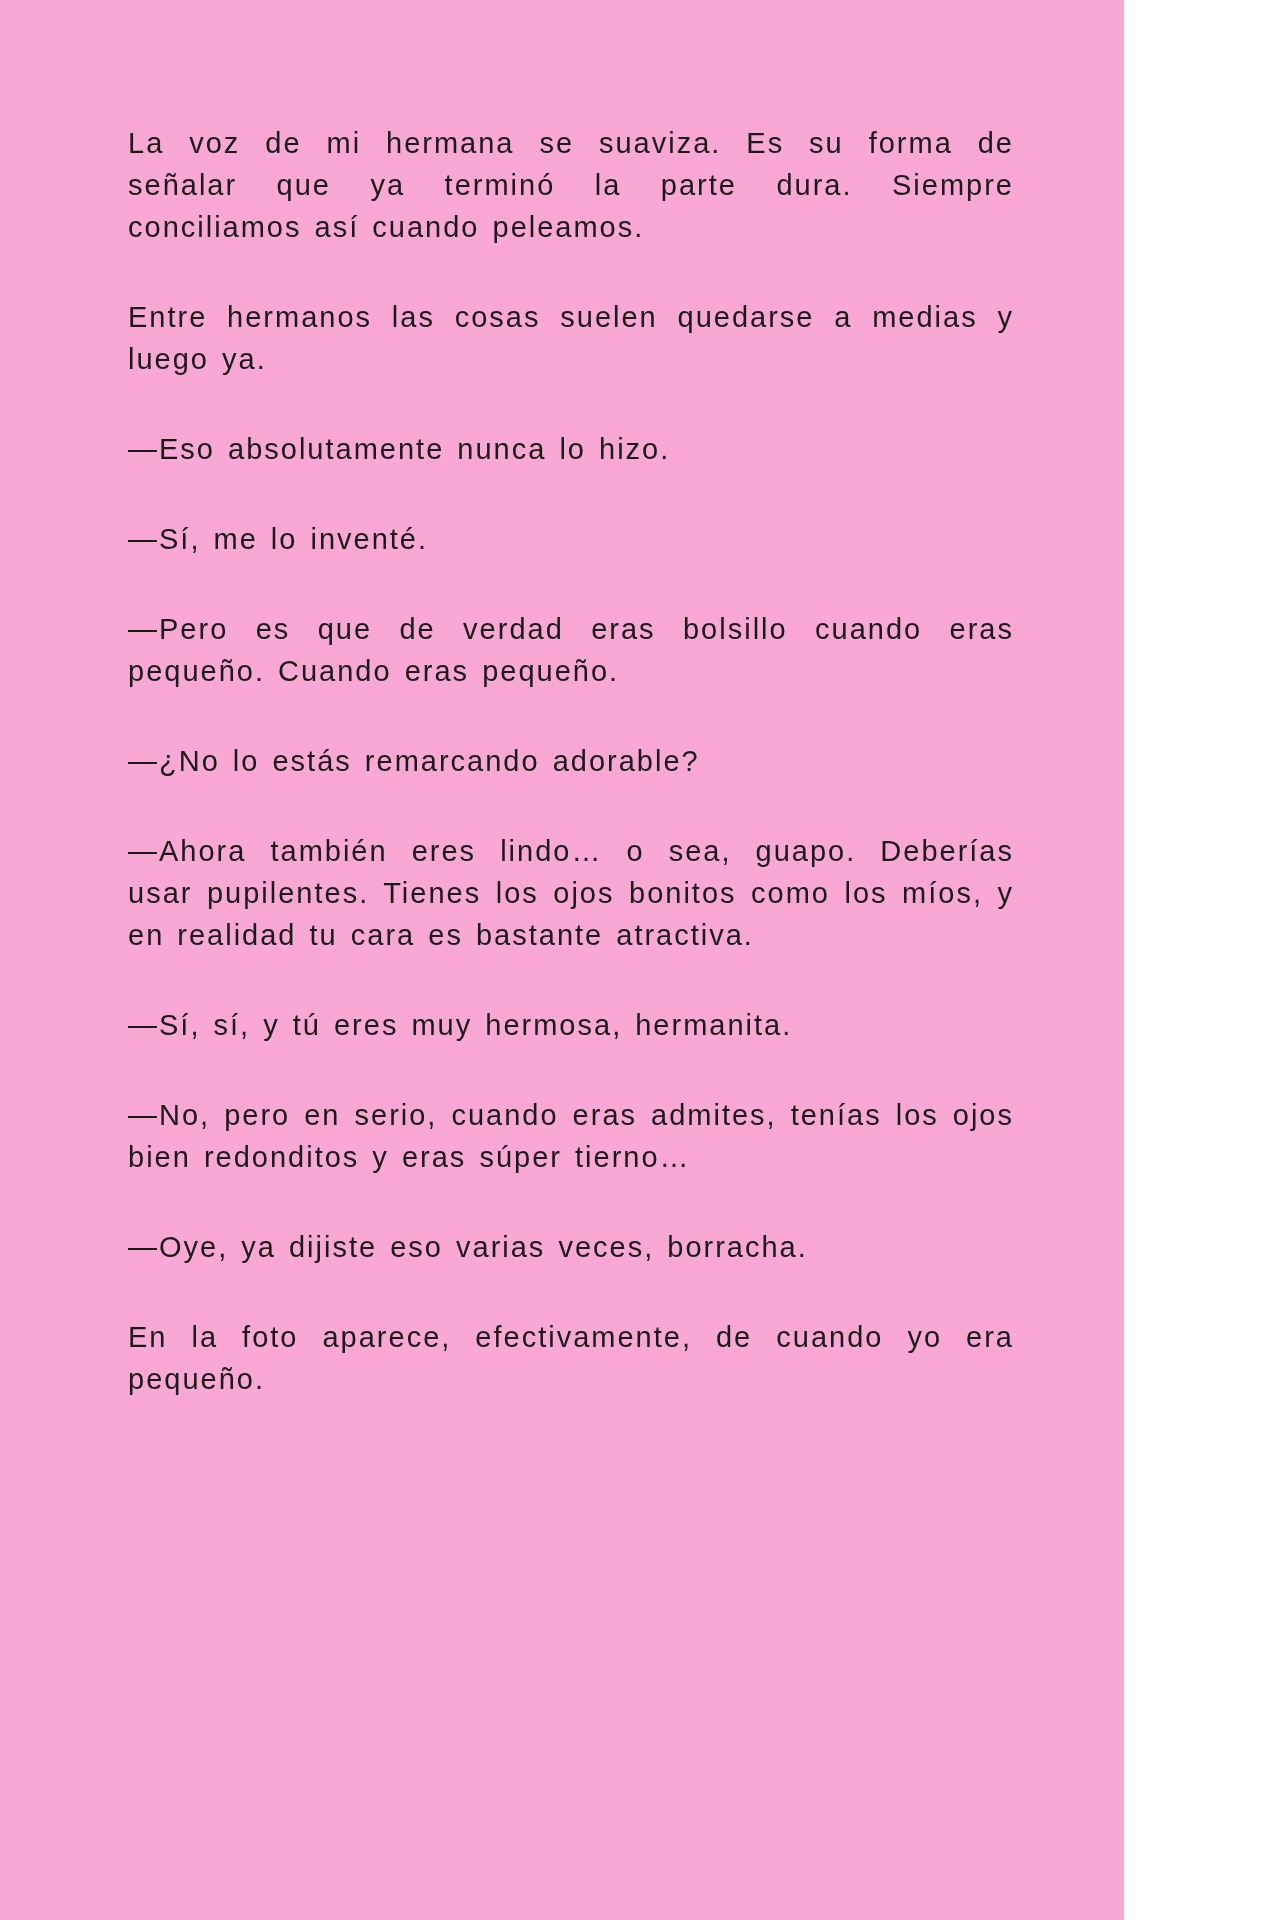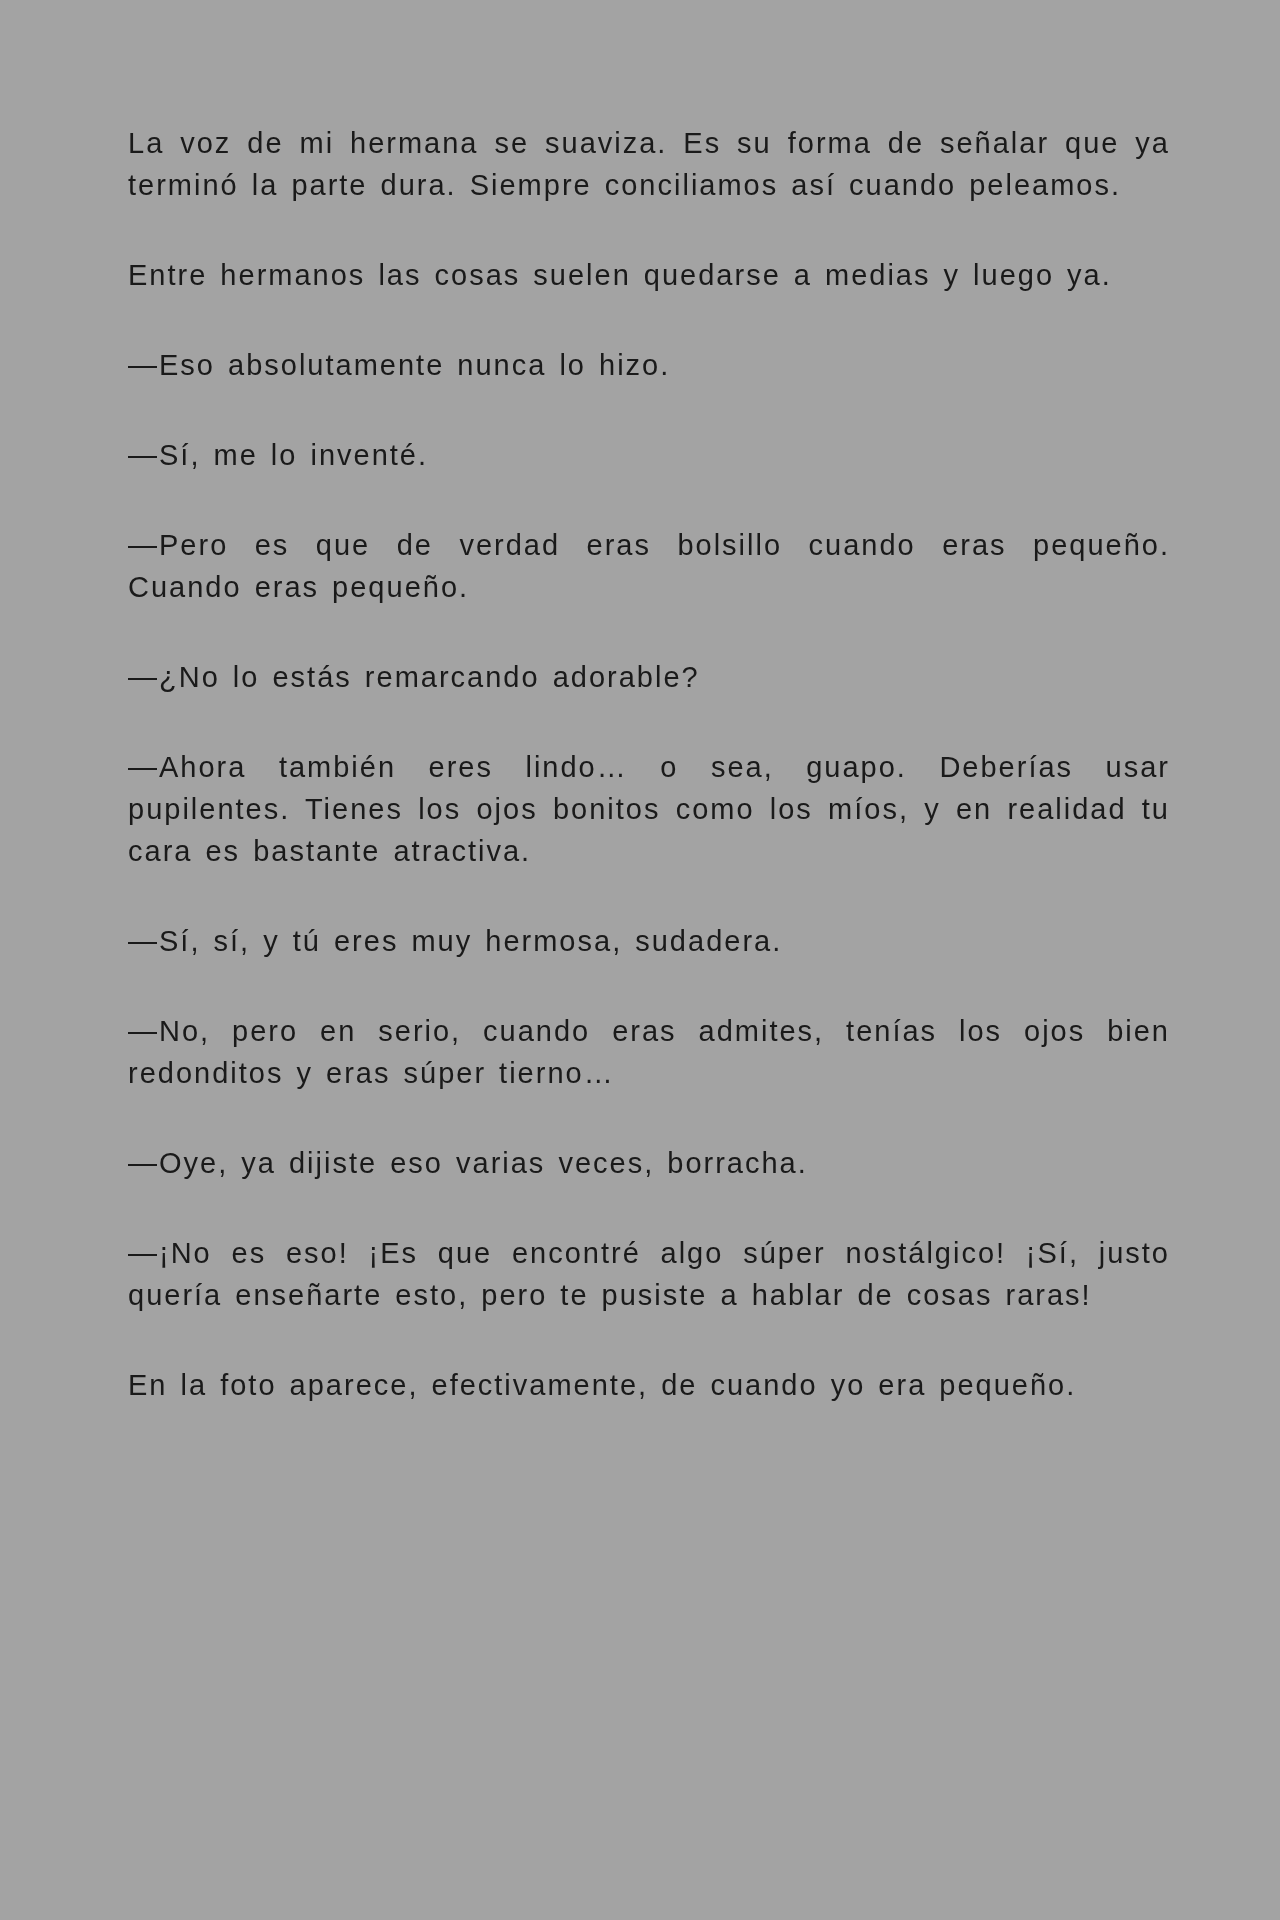--- a/index.html
+++ b/index.html
@@ -8,24 +8,24 @@
     background: #ffffff;
   }
   body {
     width: 1280px;
     height: 1920px;
     overflow: hidden;
     position: relative;
   }
   .page {
     box-sizing: border-box;
-    width: 1280px;
+    width: 1124px;
     height: 1920px;
     padding: 122px 110px 0 128px;
-    background: #a3a3a3;
+    background: #f9a8d4;
   }
   .page p {
     margin: 0 0 48px 0;
     font-family: "Liberation Sans", sans-serif;
     font-size: 29px;
     line-height: 42px;
     letter-spacing: 2px;
     word-spacing: 3px;
     color: #1a1a1a;
     text-align: justify;
@@ -37,18 +37,17 @@
 <body>
 
 <main class="page">
   <p>La voz de mi hermana se suaviza. Es su forma de señalar que ya terminó la parte dura. Siempre conciliamos así cuando peleamos.</p>
   <p>Entre hermanos las cosas suelen quedarse a medias y luego ya.</p>
   <p>—Eso absolutamente nunca lo hizo.</p>
   <p>—Sí, me lo inventé.</p>
   <p>—Pero es que de verdad eras bolsillo cuando eras pequeño. Cuando eras pequeño.</p>
   <p>—¿No lo estás remarcando adorable?</p>
   <p>—Ahora también eres lindo… o sea, guapo. Deberías usar pupilentes. Tienes los ojos bonitos como los míos, y en realidad tu cara es bastante atractiva.</p>
-  <p>—Sí, sí, y tú eres muy hermosa, sudadera.</p>
+  <p>—Sí, sí, y tú eres muy hermosa, hermanita.</p>
   <p>—No, pero en serio, cuando eras admites, tenías los ojos bien redonditos y eras súper tierno…</p>
   <p>—Oye, ya dijiste eso varias veces, borracha.</p>
-  <p>—¡No es eso! ¡Es que encontré algo súper nostálgico! ¡Sí, justo quería enseñarte esto, pero te pusiste a hablar de cosas raras!</p>
   <p>En la foto aparece, efectivamente, de cuando yo era pequeño.</p>
 </main>
 
 </body></html>

